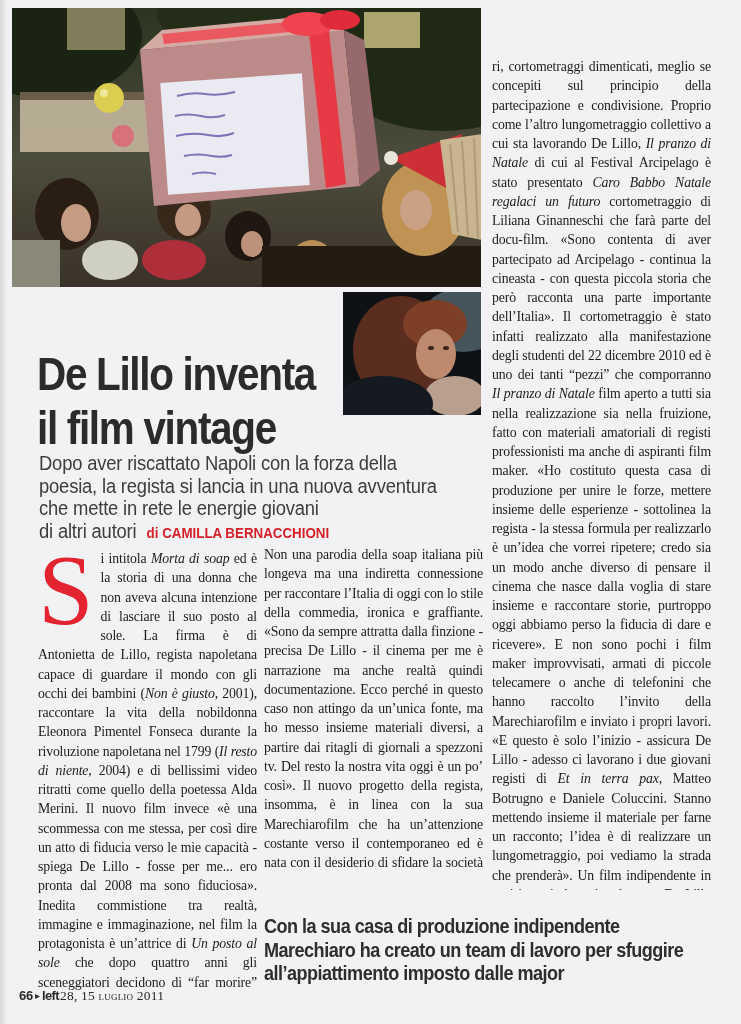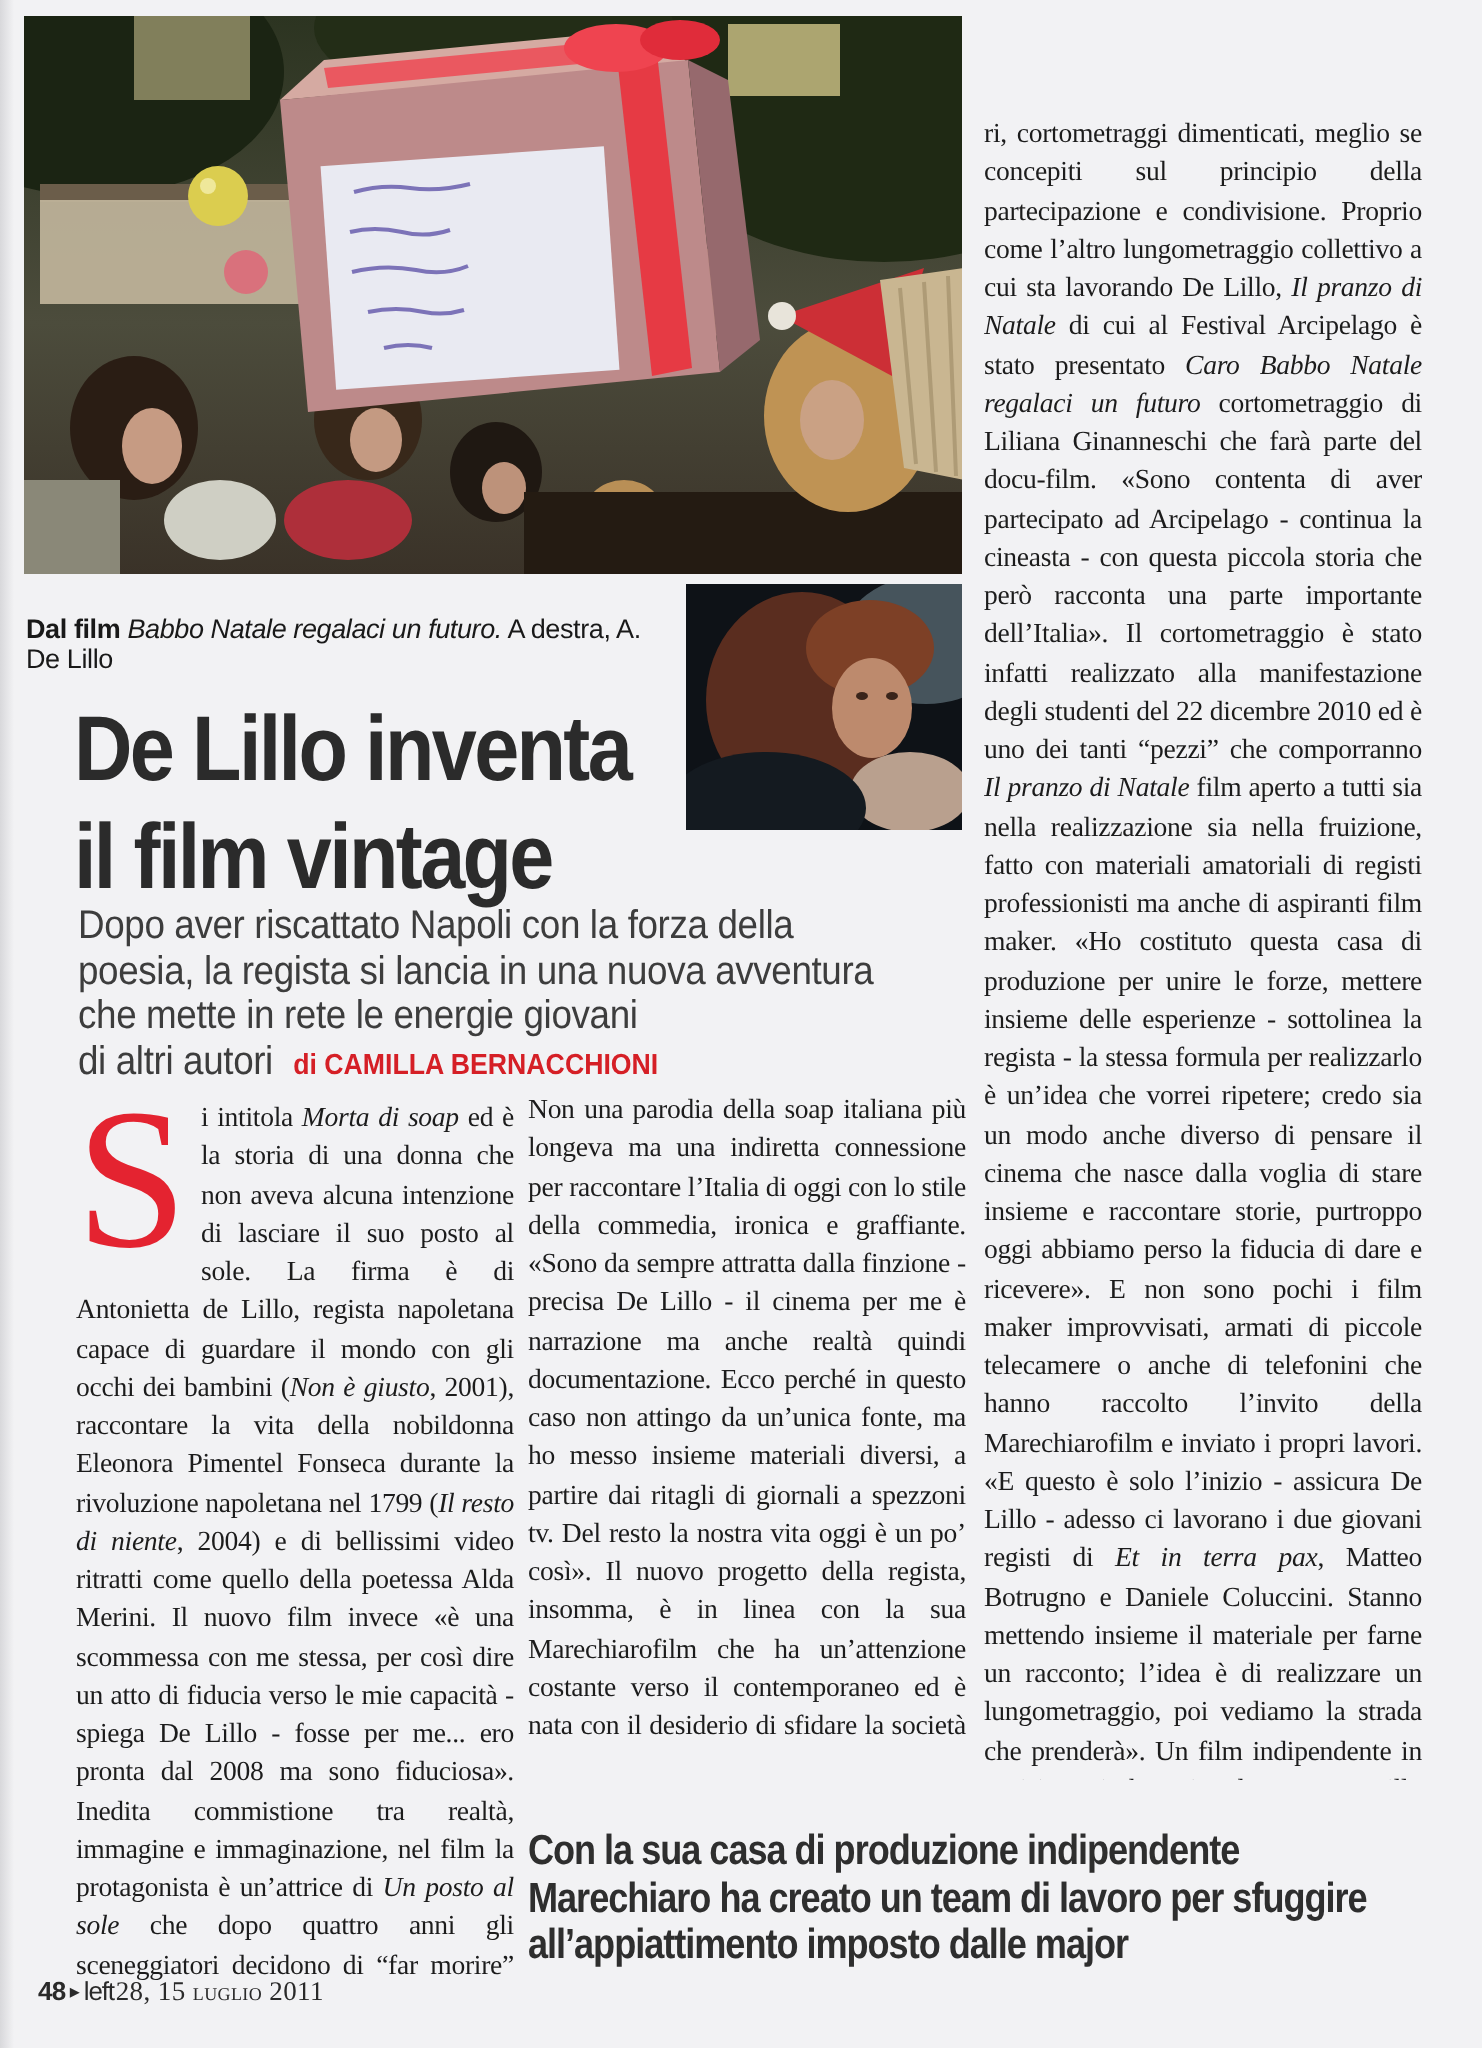--- a/index.html
+++ b/index.html
@@ -52,21 +52,21 @@
   .pullquote{
     position:absolute;left:264px;top:893px;width:540px;
     font-size:21px;line-height:23.5px;font-weight:bold;color:#2e2e2e;
     letter-spacing:-0.6px;white-space:pre-line;
     transform:scaleX(0.86);transform-origin:left top;
   }
   
   .footer{position:absolute;left:19px;top:988px;font-size:13px;color:#2a2a2a;}
   .footer .num{font-weight:bold;letter-spacing:-0.3px;}
   .footer .sep{font-size:10px;margin:0 2px;position:relative;top:-1px;}
-  .footer .logo{font-weight:400;letter-spacing:-0.6px;}
+  .footer .logo{font-weight:700;letter-spacing:-0.6px;}
   .footer .issue{font-family:"Liberation Serif",serif;font-variant:small-caps;font-size:13.5px;margin-left:1px;letter-spacing:0.2px;}
 </style>
 </head>
 <body>
 
 <div class="page">
 
   <div class="photo">
     <svg viewBox="0 0 469 279" preserveAspectRatio="none">
       <defs>
@@ -122,21 +122,20 @@
 
       <ellipse cx="412" cy="200" rx="42" ry="48" fill="#bf9354"></ellipse>
       <ellipse cx="404" cy="202" rx="16" ry="20" fill="#caa184"></ellipse>
       <polygon points="378,150 450,126 434,180" fill="#cc2f36"></polygon>
       <circle cx="379" cy="150" r="7" fill="#e8e4da"></circle>
       <polygon points="428,132 470,126 470,232 440,226" fill="#c9b691"></polygon>
       <path d="M438 136 L446 224 M450 133 L456 228 M462 130 L466 230" stroke="#a3906c" stroke-width="2" opacity="0.7"></path>
     </svg>
   </div>
 
-  <p class="caption"><span class="bd">Dal film </span><span class="it">Babbo Natale regalaci un futuro.</span><span> A destra, A. De Lillo</span></p>
 
   <div class="portrait">
     <svg viewBox="0 0 138 123" preserveAspectRatio="none">
       <rect width="138" height="123" fill="#0e1217"></rect>
       <ellipse cx="120" cy="28" rx="42" ry="32" fill="#55656e" opacity="0.8"></ellipse>
       <ellipse cx="58" cy="58" rx="48" ry="54" fill="#5a2d1f"></ellipse>
       <ellipse cx="92" cy="32" rx="32" ry="24" fill="#7d4026"></ellipse>
       <ellipse cx="93" cy="62" rx="20" ry="25" fill="#bd8a6d"></ellipse>
       <ellipse cx="88" cy="56" rx="3" ry="2" fill="#3a241a"></ellipse>
       <ellipse cx="103" cy="56" rx="3" ry="2" fill="#3a241a"></ellipse>
@@ -157,16 +156,16 @@
 
   <div class="col col2"><span><span>Non una parodia della soap italiana più longeva ma una indiretta connessione per raccontare l’Italia di oggi con lo stile della commedia, ironica e graffiante. «Sono da sempre  attratta dalla finzione - precisa De Lillo -  il cinema  per me è narrazione  ma anche  realtà quindi documentazione. Ecco perché in questo caso non attingo da un’unica fonte, ma ho messo insieme materiali diversi, a partire dai ritagli di giornali a spezzoni tv. Del resto la nostra vita oggi è un po’ così». Il nuovo progetto della regista, insomma, è in linea con la sua Marechiarofilm che ha un’attenzione costante verso il contemporaneo ed è nata con il desiderio di sfidare la società dell’usa e getta, diffondendo prodotti in grado di resistere nel tempo. Tra i progetti c’è anche  quello di sviluppare una linea “vintage” destinata a rimettere in circolo film, documenta-</span></span></div>
 
   <div class="col col3"><span><span>ri, cortometraggi dimenticati, meglio se concepiti sul principio della partecipazione e condivisione.  Proprio come l’altro lungometraggio collettivo  a cui sta  lavorando De Lillo, </span><span class="it">Il pranzo di Natale</span><span> di cui al Festival Arcipelago è stato presentato </span><span class="it">Caro Babbo Natale regalaci un futuro</span><span> cortometraggio di Liliana Ginanneschi che farà parte del docu-film. «Sono contenta di aver partecipato ad Arcipelago - continua la cineasta -  con questa piccola storia che però racconta una parte importante dell’Italia». Il cortometraggio è stato infatti realizzato alla manifestazione degli studenti del 22 dicembre 2010 ed è uno dei tanti “pezzi” che comporranno  </span><span class="it">Il pranzo di Natale</span><span> film aperto a tutti sia nella realizzazione sia nella fruizione, fatto con materiali amatoriali di registi professionisti ma anche di aspiranti film maker. «Ho costituto questa casa di produzione per unire le forze, mettere insieme delle esperienze - sottolinea la regista -  la stessa formula per realizzarlo è un’idea che vorrei ripetere; credo sia un modo anche diverso di pensare il cinema che nasce dalla voglia di stare insieme e raccontare storie, purtroppo oggi abbiamo perso la fiducia di dare e ricevere». E non sono pochi i film maker improvvisati, armati di piccole telecamere o anche di telefonini che hanno raccolto l’invito della Marechiarofilm e inviato i propri lavori. «E questo è solo l’inizio - assicura  De Lillo - adesso ci lavorano i due giovani registi di </span><span class="it">Et in terra pax</span><span>, Matteo Botrugno e Daniele Coluccini. Stanno mettendo insieme il materiale per farne un racconto; l’idea è di realizzare un lungometraggio, poi vediamo la strada che prenderà». Un film indipendente in tutti i sensi che coinvolge con De Lillo nomi come Massimo Gaudioso, Stefano Rulli, Marco Turco. «Mi piace lavorare insieme agli altri e questo è un primo tentativo anche per pensare nuove strade nel cinema, perché si dice sempre che sta bene ed è vero ma vale solo per una parte del cinema italiano;  ecco io sarò contenta quanto tutto il cinema italiano starà bene».</span></span></div>
 
   <p class="pullquote">Con la sua casa di produzione indipendente
 Marechiaro ha creato un team di lavoro per sfuggire
 all’appiattimento imposto dalle major</p>
 
   <div class="footer">
-    <span class="num">48</span><span class="sep">▸</span><span class="logo">left</span><span class="issue">28, 15 luglio 2011</span>
+    <span class="num">66</span><span class="sep">▸</span><span class="logo">left</span><span class="issue">28, 15 luglio 2011</span>
   </div>
 
 </div>
 
 </body></html>

